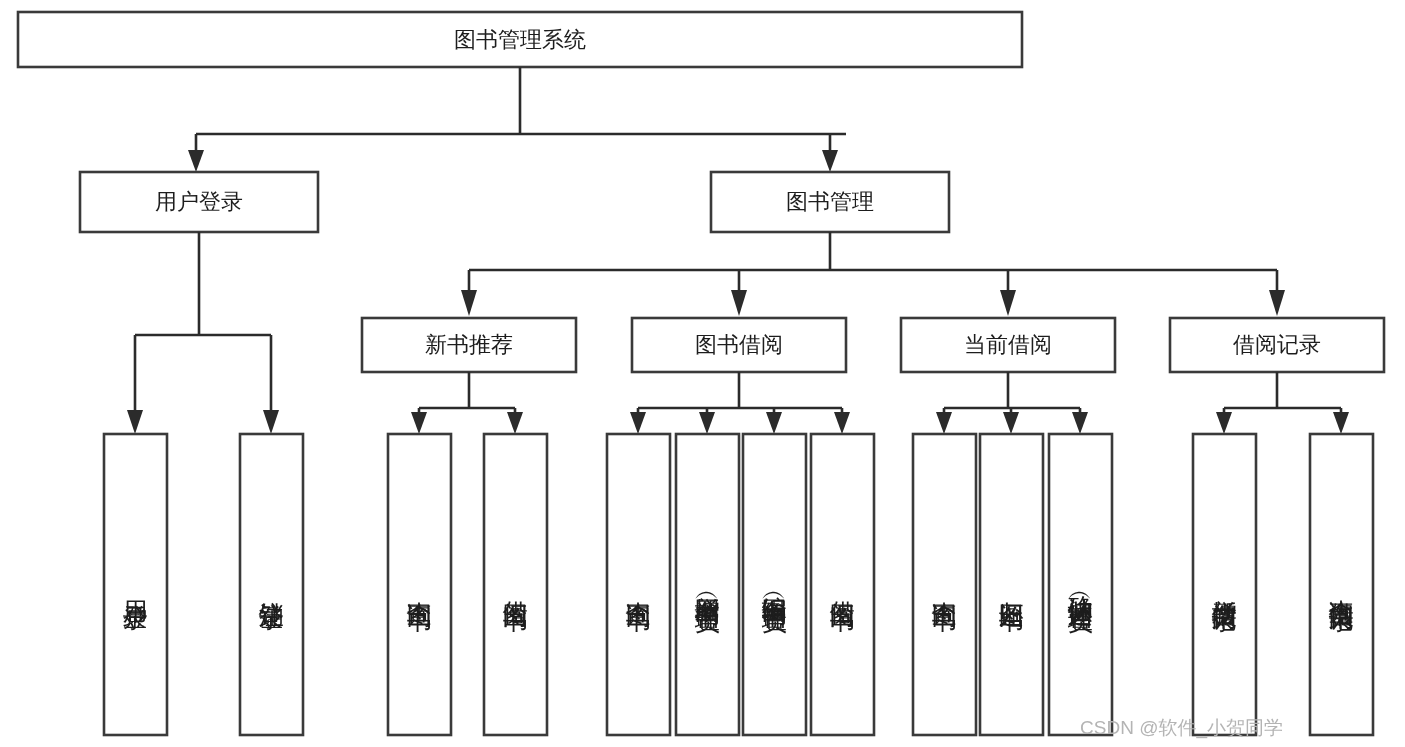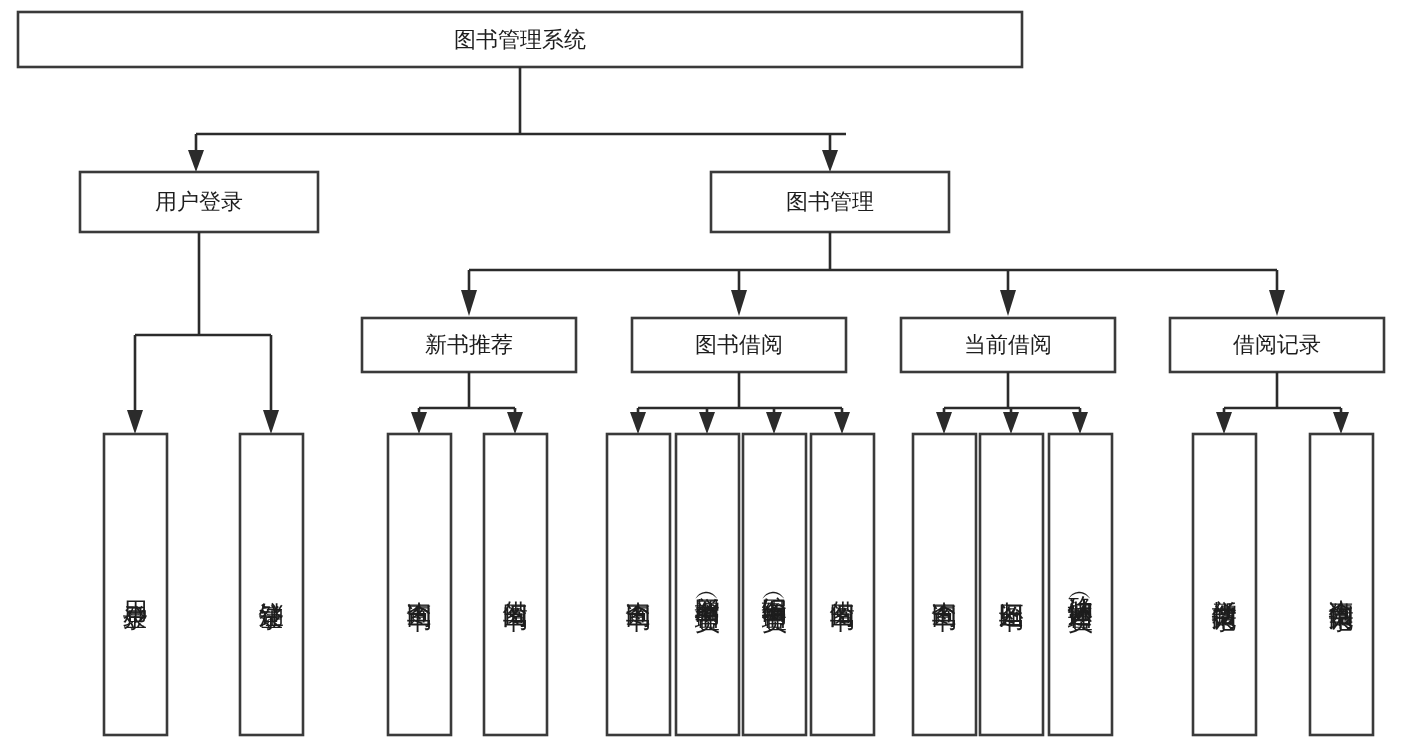--- a/index.html
+++ b/index.html
@@ -218,14 +218,15 @@
   <div class="vlabel" style="left:743px; top:434px; width:63px; height:301px;">编辑图书（管理员）</div>
   <div class="vlabel" style="left:811px; top:434px; width:63px; height:301px;">借阅图书</div>
 
   <div class="vlabel" style="left:913px; top:434px; width:63px; height:301px;">查询图书</div>
   <div class="vlabel" style="left:980px; top:434px; width:63px; height:301px;">归还图书</div>
   <div class="vlabel" style="left:1049px; top:434px; width:63px; height:301px;">确认归还（管理员）</div>
 
   <div class="vlabel" style="left:1193px; top:434px; width:63px; height:301px;">新增借阅记录</div>
   <div class="vlabel" style="left:1310px; top:434px; width:63px; height:301px;">查询借阅记录</div>
 
+  <div class="watermark">CSDN @软件_小贺同学</div>
 
 </div>
 
 </body></html>

